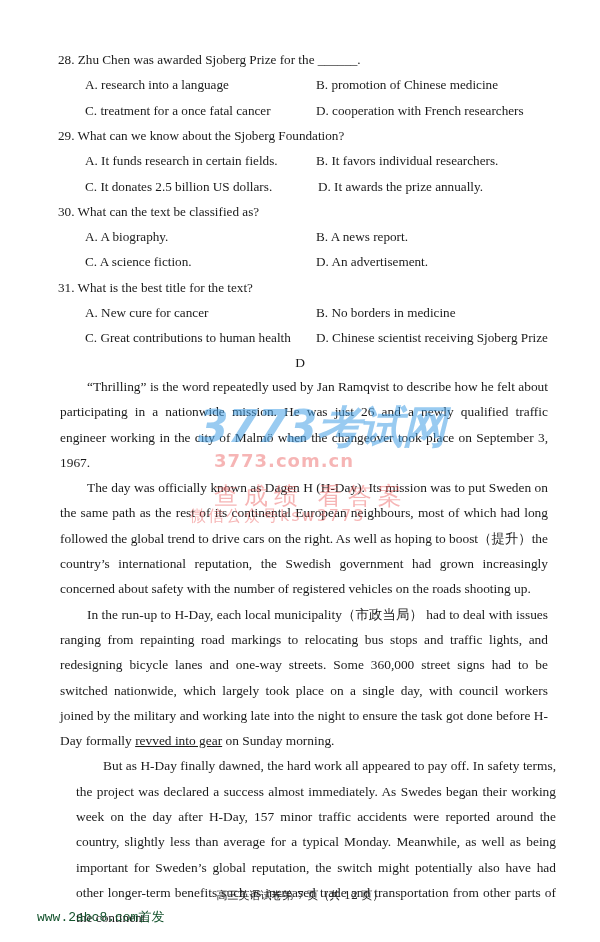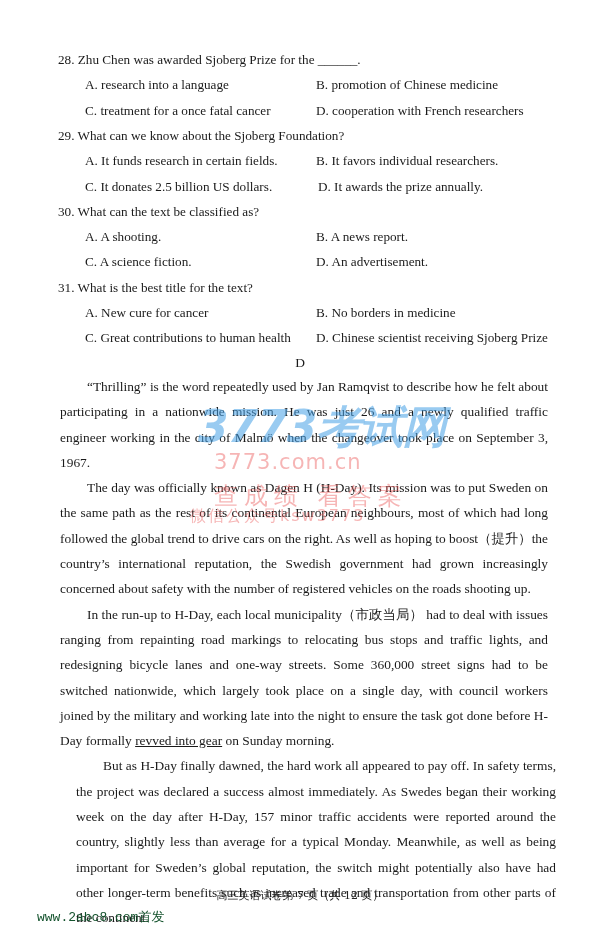--- a/index.html
+++ b/index.html
@@ -20,21 +20,21 @@
 
   
   .passage { position: absolute; left: 60px; width: 488px; top: 374px; font-size: 13.4px; line-height: 25.3px; text-align: justify; }
   .passage p { margin: 0; text-indent: 27px; }
   .passage p.shift { margin-left: 16px; margin-right: -8px; }
   .u { text-decoration: underline; margin-top: 6px; }
 
   
   .wm { position: absolute; white-space: nowrap; pointer-events: none; }
   .wm-blue { left: 198px; top: 398px; font-family: "DejaVu Sans", sans-serif; font-weight: bold; font-style: italic; font-size: 44px; color: rgba(70,160,230,0.55); letter-spacing: -1px; }
-  .wm-red1 { left: 214px; top: 450px; font-family: "DejaVu Sans", sans-serif; font-weight: normal; font-size: 21px; color: rgba(235,90,90,0.45); letter-spacing: 1px; }
+  .wm-red1 { left: 214px; top: 450px; font-family: "DejaVu Sans", sans-serif; font-weight: bold; font-size: 18px; color: rgba(235,90,90,0.45); letter-spacing: 1px; }
   .wm-red2 { left: 214px; top: 480px; font-family: "DejaVu Serif", serif; font-size: 24px; color: rgba(235,90,90,0.45); letter-spacing: 6px; }
   .wm-red3 { left: 190px; top: 506px; font-family: "DejaVu Sans", sans-serif; font-size: 16px; color: rgba(235,90,90,0.45); letter-spacing: 2px; }
 
   
   .footer { position: absolute; left: 0; width: 600px; top: 888px; text-align: center; font-size: 11px; font-family: "DejaVu Serif", serif; color: #222; }
   .site { position: absolute; left: 37px; top: 908px; font-size: 13px; font-family: "Liberation Mono", "DejaVu Sans Mono", monospace; color: #14532d; }
 </style>
 </head>
 <body>
 
@@ -46,21 +46,21 @@
   <div class="opt colB" style="top:77px;">B. promotion of Chinese medicine</div>
   <div class="opt colB" style="top:103px;">D. cooperation with French researchers</div>
 
   <div class="q" style="top:128px;">29. What can we know about the Sjoberg Foundation?</div>
   <div class="opt colA" style="top:153px;">A. It funds research in certain fields.</div>
   <div class="opt colB" style="top:153px;">B. It favors individual researchers.</div>
   <div class="opt colA" style="top:179px;">C. It donates 2.5 billion US dollars.</div>
   <div class="opt" style="left:318px; top:179px;">D. It awards the prize annually.</div>
 
   <div class="q" style="top:204px;">30. What can the text be classified as?</div>
-  <div class="opt colA" style="top:229px;">A. A shooting.</div>
+  <div class="opt colA" style="top:229px;">A. A biography.</div>
   <div class="opt colB" style="top:229px;">B. A news report.</div>
   <div class="opt colA" style="top:254px;">C. A science fiction.</div>
   <div class="opt colB" style="top:254px;">D. An advertisement.</div>
 
   <div class="q" style="top:280px;">31. What is the best title for the text?</div>
   <div class="opt colA" style="top:305px;">A. New cure for cancer</div>
   <div class="opt colB" style="top:305px;">B. No borders in medicine</div>
   <div class="opt colA" style="top:330px;">C. Great contributions to human health</div>
   <div class="opt colB" style="top:330px;">D. Chinese scientist receiving Sjoberg Prize</div>
 

